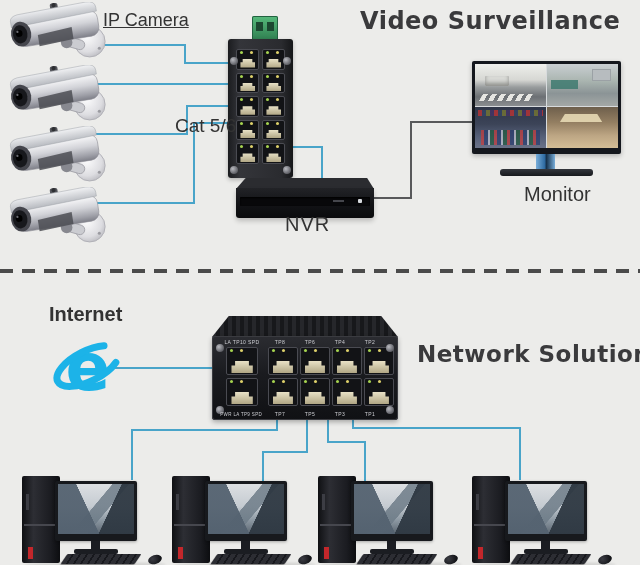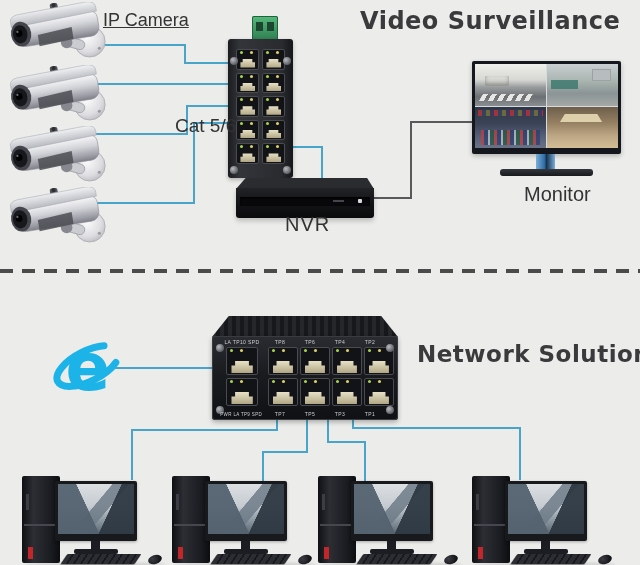--- a/index.html
+++ b/index.html
@@ -240,20 +240,21 @@
         <div class="q4"></div>
       </div>
     </div>
     <div class="neck"></div>
     <div class="base"></div>
   </div>
   <div class="lbl lbl-mon">Monitor</div>
 
   <div class="divider"></div>
 
+  <div class="lbl lbl-inet">Internet</div>
   <svg class="ie" width="72" height="80" viewBox="0 0 72 80">
     <text x="36" y="62" text-anchor="middle" font-family="DejaVu Sans, sans-serif" font-weight="bold" font-size="66" fill="#1cb3e8">e</text>
     <g transform="rotate(-27 36 38)">
       <ellipse cx="36" cy="38" rx="34" ry="15" fill="none" stroke="#1cb3e8" stroke-width="7" pathLength="100" stroke-dasharray="82 18" stroke-dashoffset="-8" stroke-linecap="round"></ellipse>
     </g>
   </svg>
 
   <div class="title title-bottom">Network Solution</div>
 
   <div class="lan">

